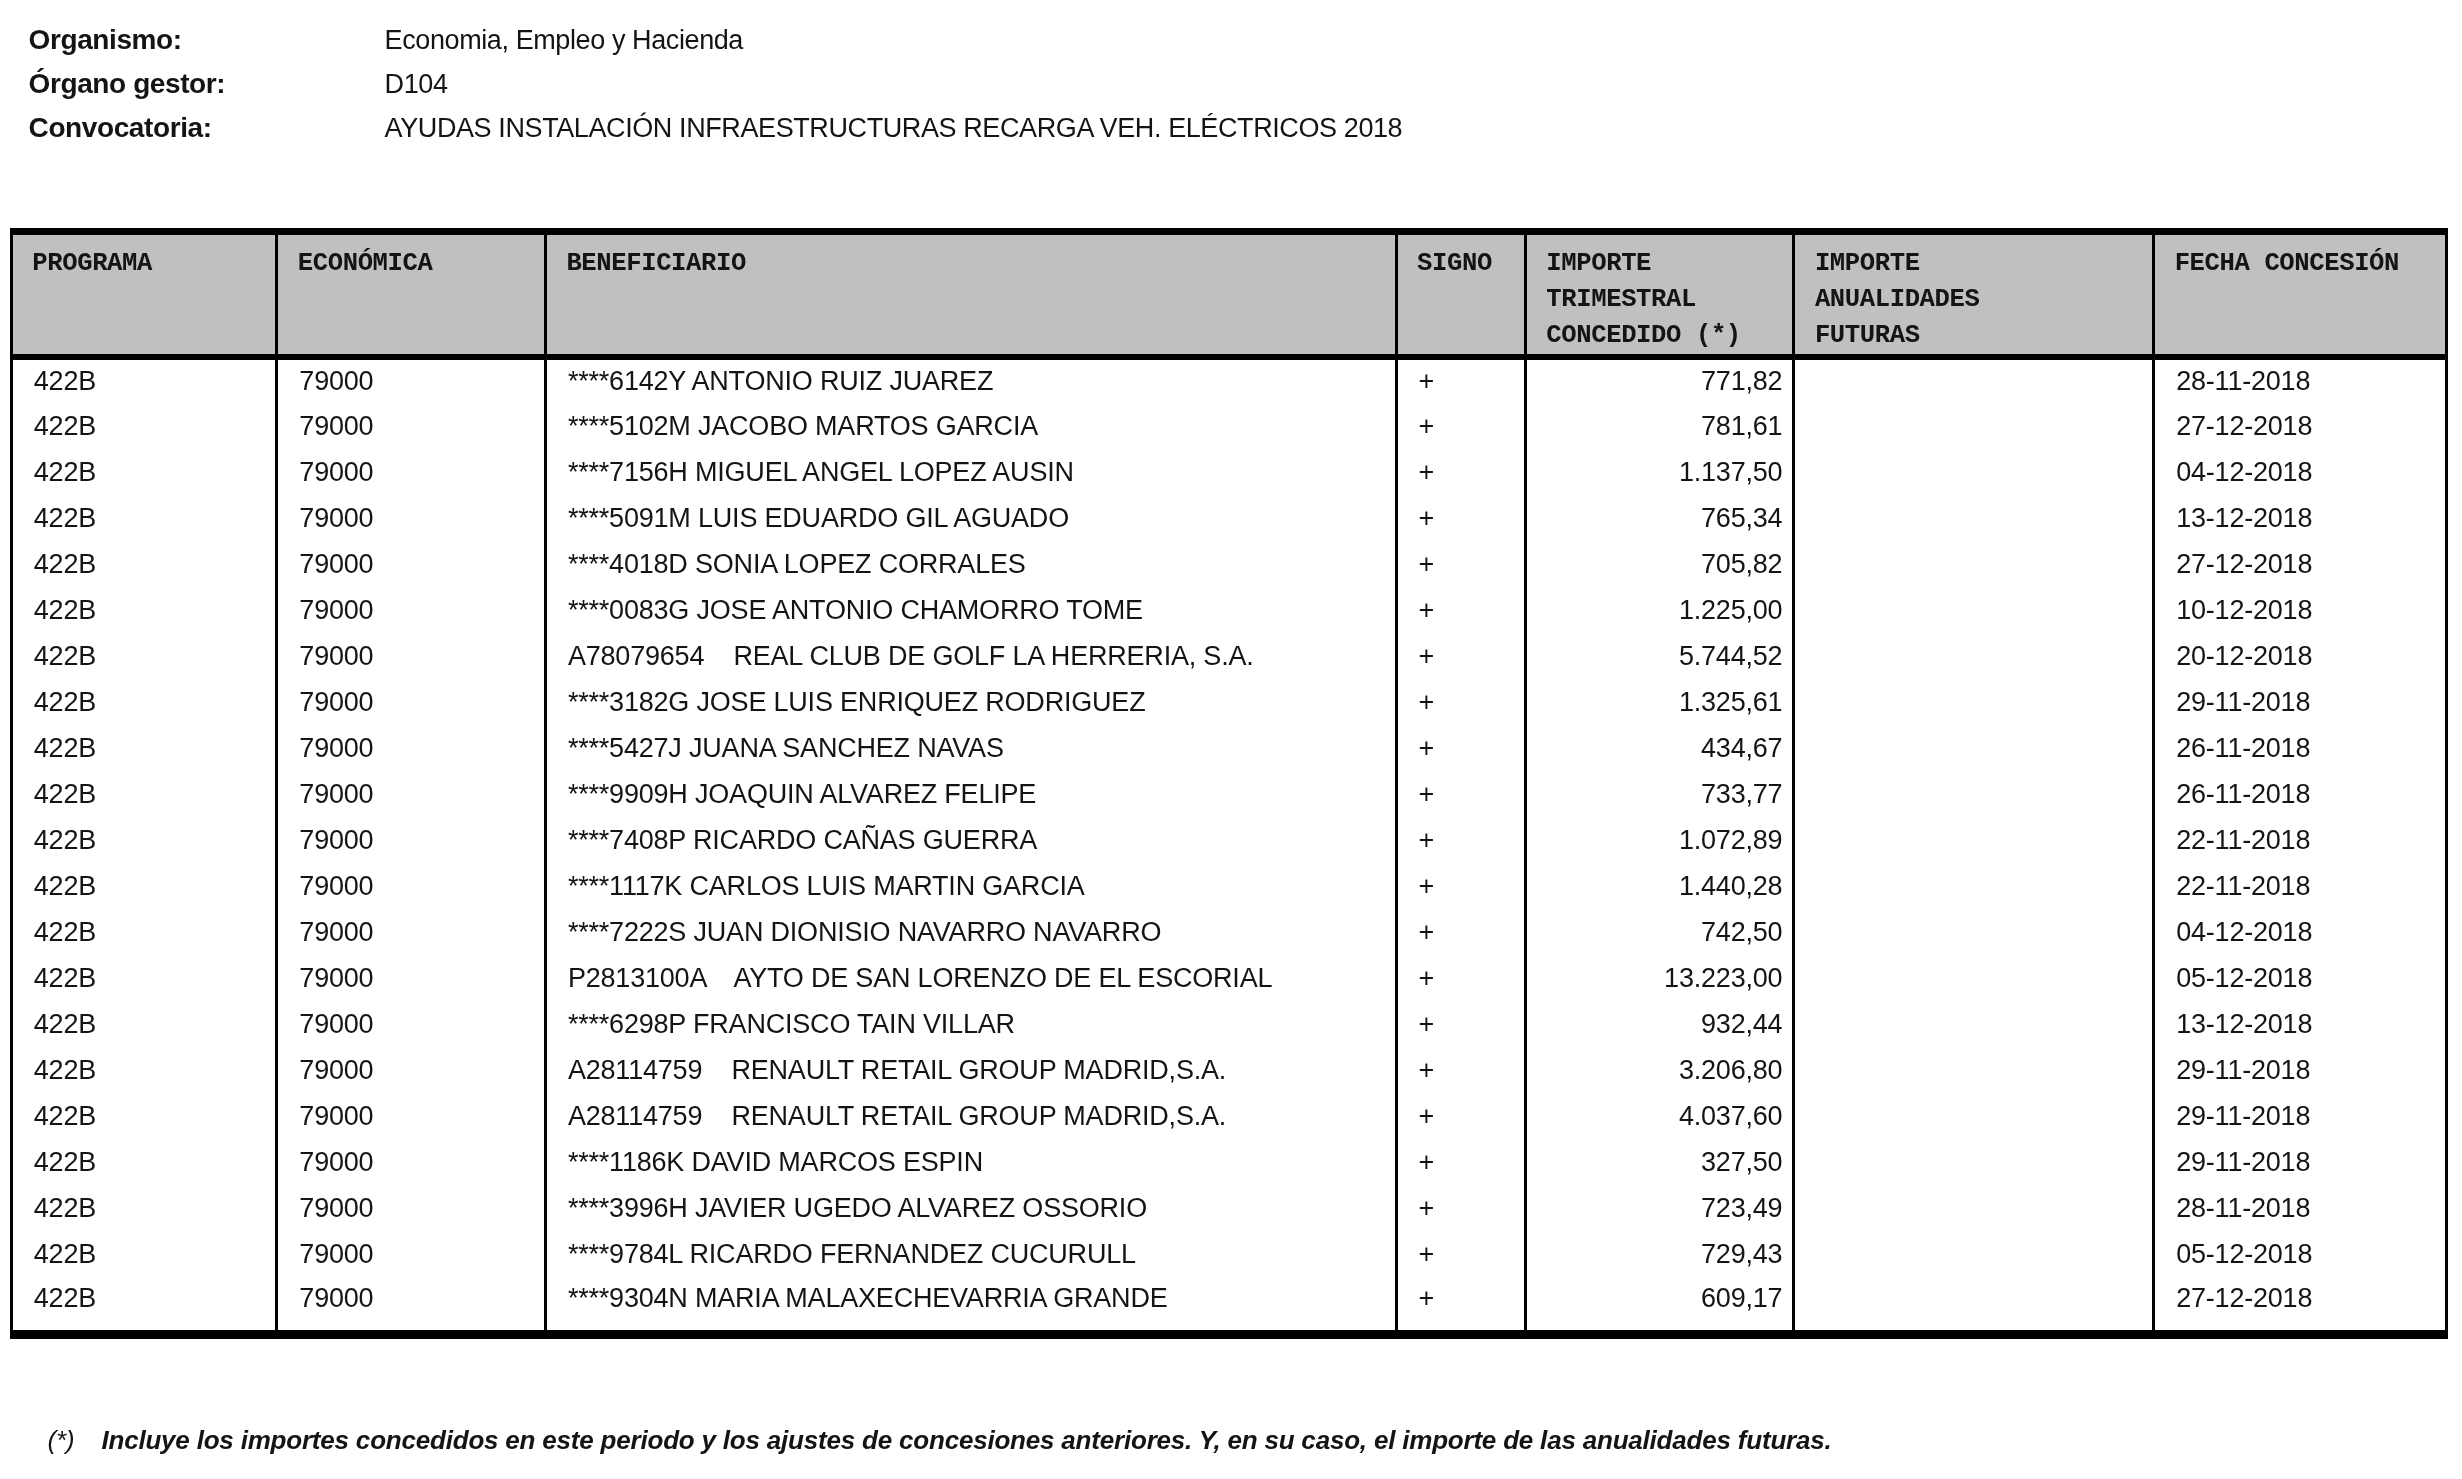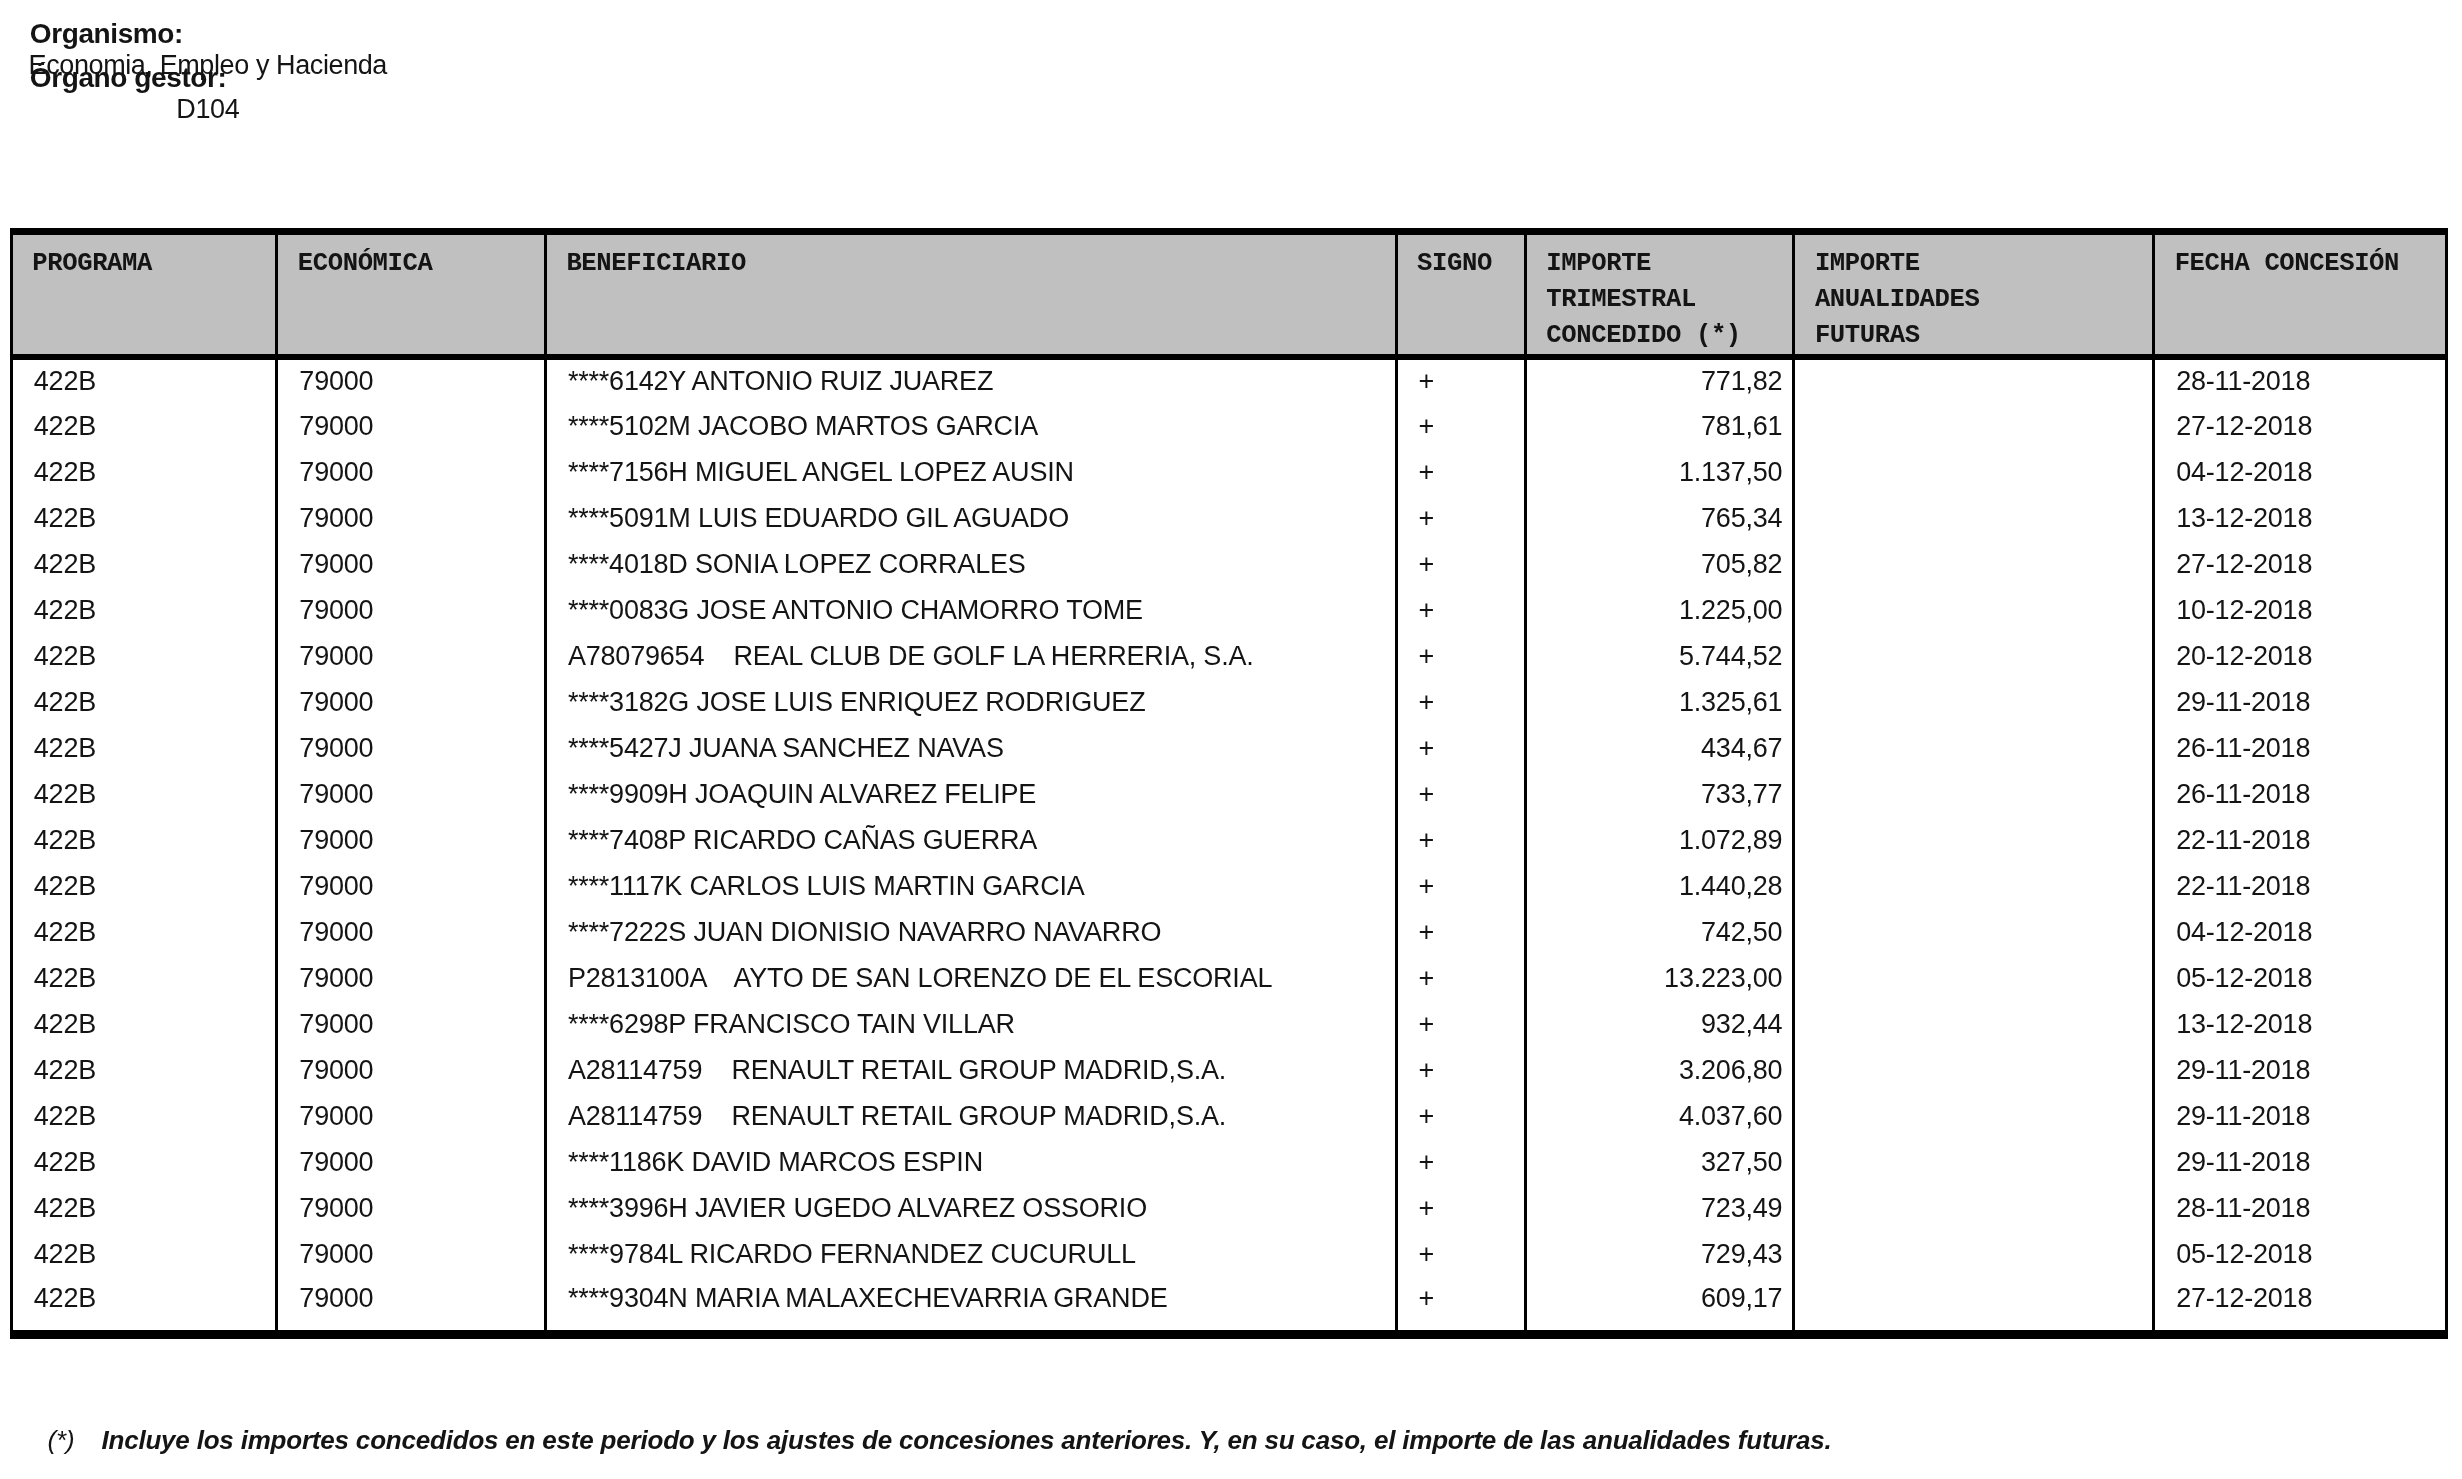--- a/index.html
+++ b/index.html
@@ -5,21 +5,21 @@
   * { box-sizing: border-box; }
   html, body { margin: 0; padding: 0; background: #ffffff; }
   body {
     width: 2462px; height: 1479px; position: relative;
     font-family: "Liberation Sans", sans-serif;
     color: #141414;
   }
 
   
   .info { position: absolute; left: 28.6px; top: 18px; }
-  .info-row { display: flex; height: 44px; align-items: center; flex-direction: column; }
+  .info-row { display: flex; height: 44px; align-items: center; }
   .info-label { width: 356px; font-weight: bold; font-size: 28px; letter-spacing: -0.4px; }
   .info-value { font-size: 27px; letter-spacing: -0.4px; white-space: pre; }
 
   
   table.grants {
     position: absolute; left: 9.8px; top: 228px;
     width: 2438px; table-layout: fixed; border-collapse: collapse;
     border-top: 7.5px solid #000;
     border-bottom: 9px solid #000;
     border-left: 3.8px solid #000;
@@ -70,20 +70,24 @@
 <body>
 
 <div class="info">
   <div class="info-row">
     <span class="info-label">Organismo:</span>
     <span class="info-value">Economia, Empleo y Hacienda</span>
   </div>
   <div class="info-row">
     <span class="info-label">Órgano gestor:</span>
     <span class="info-value">D104</span>
+  </div>
+  <div class="info-row">
+    <span class="info-label">Convocatoria:</span>
+    <span class="info-value">AYUDAS INSTALACIÓN INFRAESTRUCTURAS RECARGA VEH. ELÉCTRICOS 2018</span>
   </div>
 </div>
 
 <table class="grants">
   <colgroup>
     <col style="width:265px">
     <col style="width:268px">
     <col style="width:849px">
     <col style="width:129px">
     <col style="width:268px">

